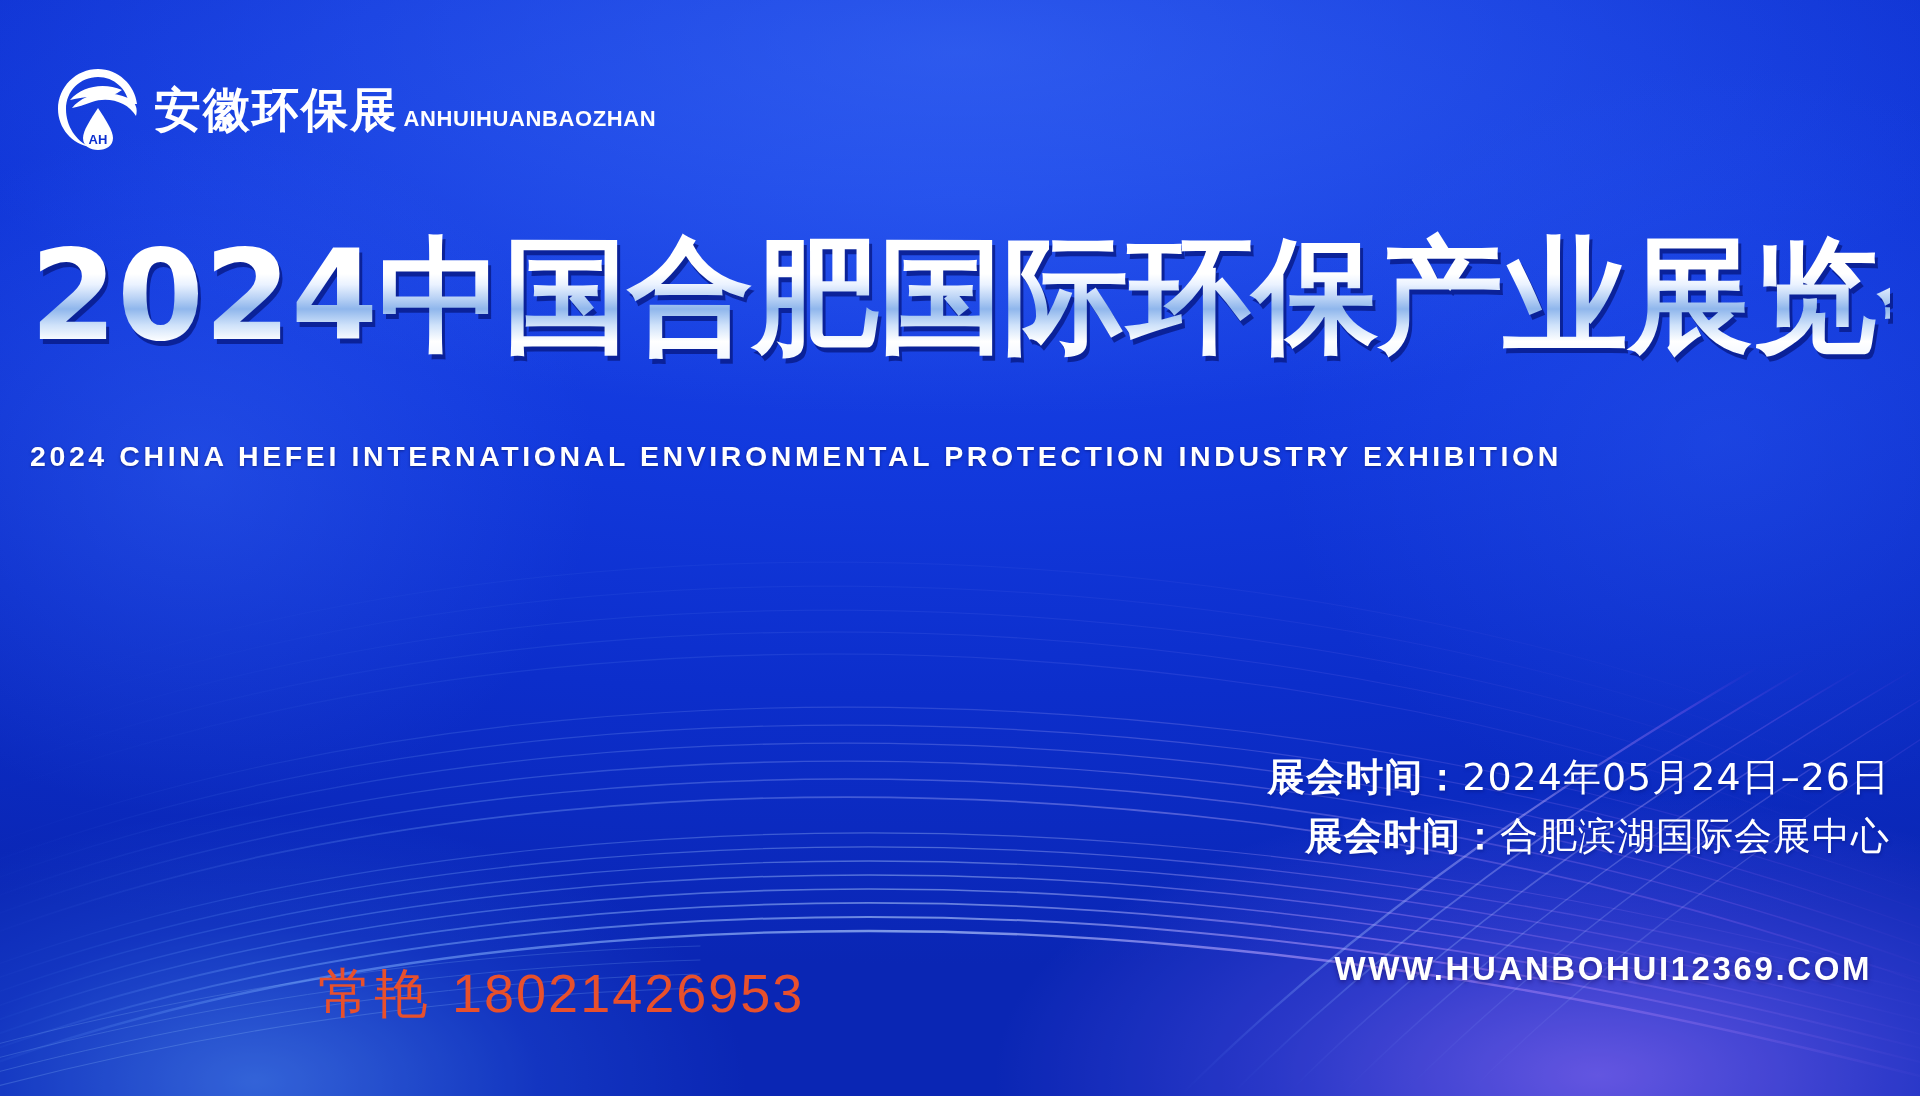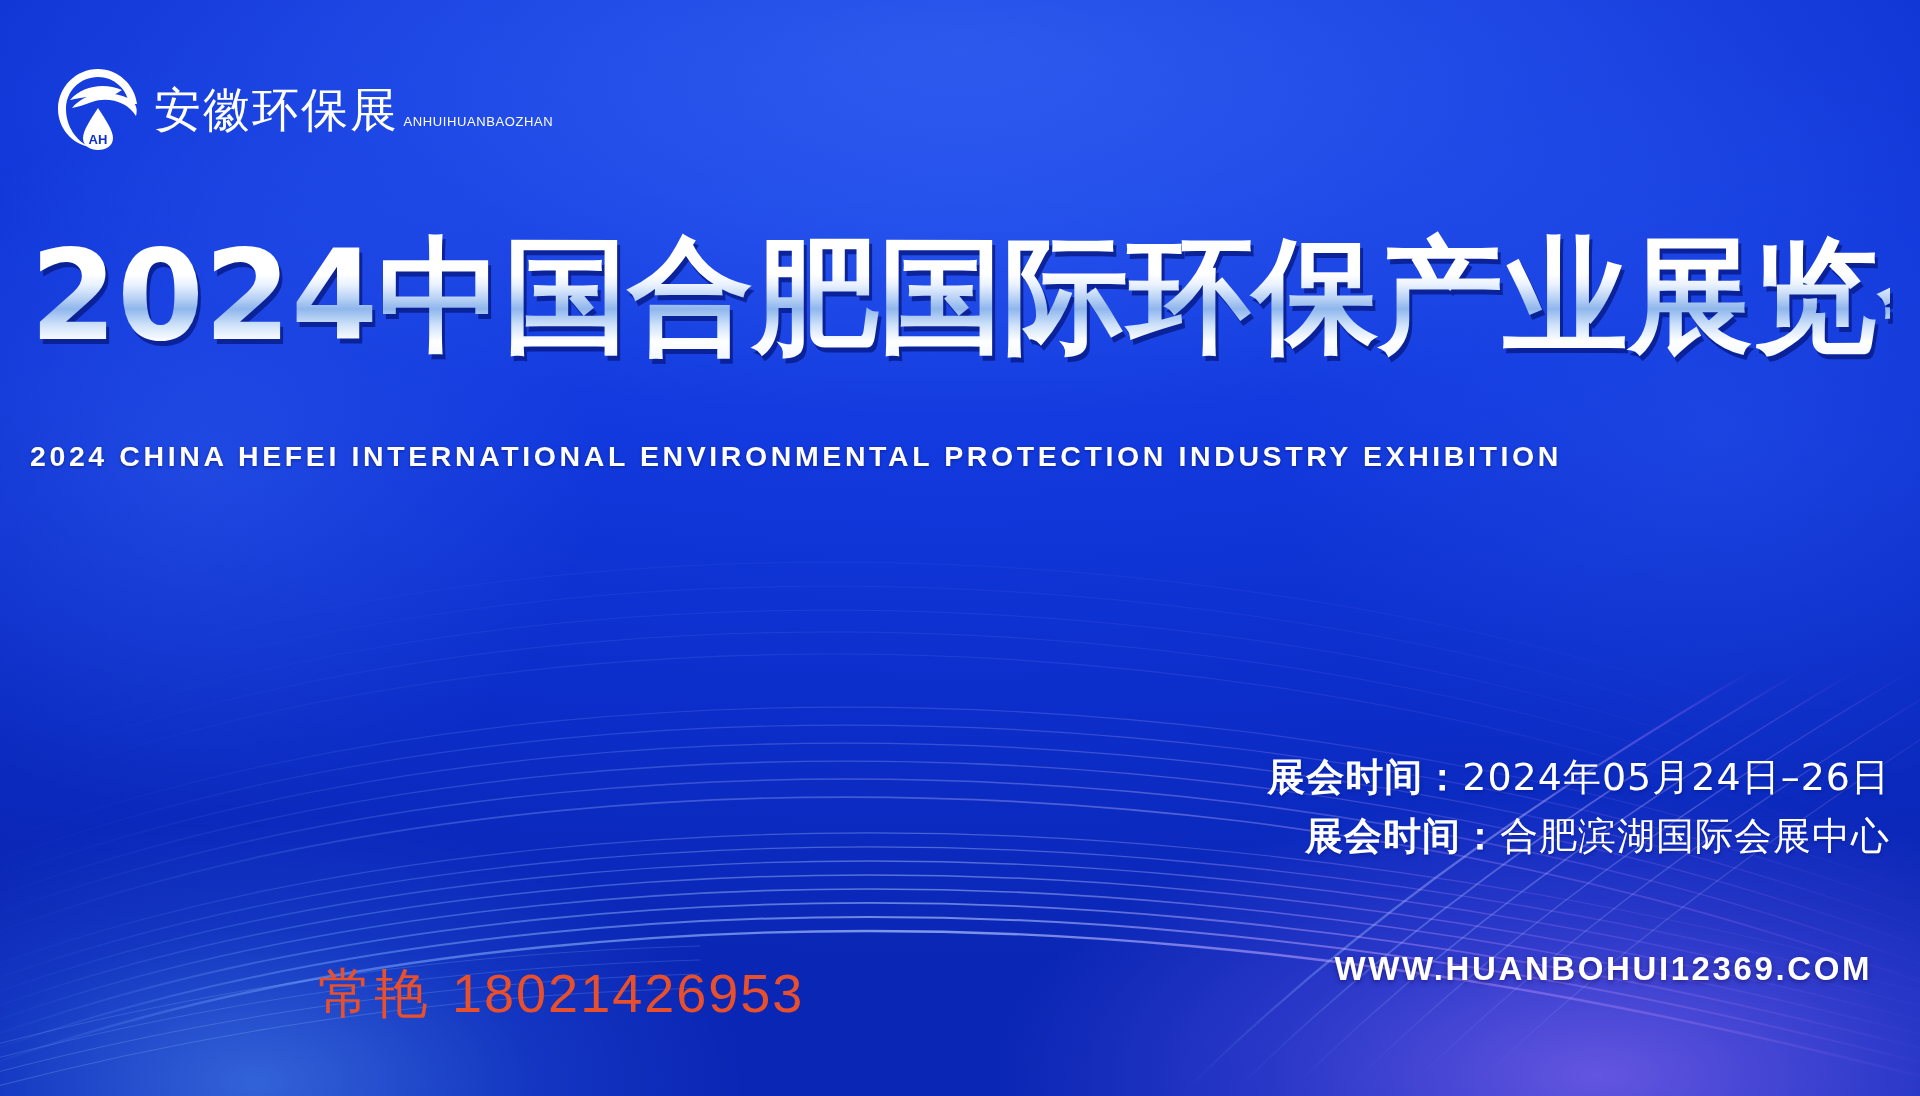--- a/index.html
+++ b/index.html
@@ -52,27 +52,27 @@
   }
 
   
   .logo-block {
     position:absolute; left:52px; top:62px;
     display:flex; align-items:center; gap:10px;
   }
   .logo-mark { position:relative; width:92px; height:92px; flex:none; }
   .logo-text-wrap { position:relative; padding-top:4px; }
   .logo-cn {
-    font-size:47px; font-weight:normal; color:#ffffff;
+    font-size:47px; font-weight:bold; color:#ffffff;
     letter-spacing:2px; line-height:1.05;
     font-family:"DejaVu Sans","Liberation Sans",sans-serif;
     white-space:nowrap;
   }
   .logo-py {
-    font-size:13px; font-weight:normal; color:#ffffff;
+    font-size:22px; font-weight:bold; color:#ffffff;
     letter-spacing:.6px; line-height:1; margin-top:5px;
     font-family:"Liberation Sans",sans-serif;
     white-space:nowrap;
   }
 
   
   .title-main {
     position:absolute; left:50%; transform:translateX(-50%);
     top:228px; width:1860px; text-align:center;
     font-size:125px; font-weight:bold;

